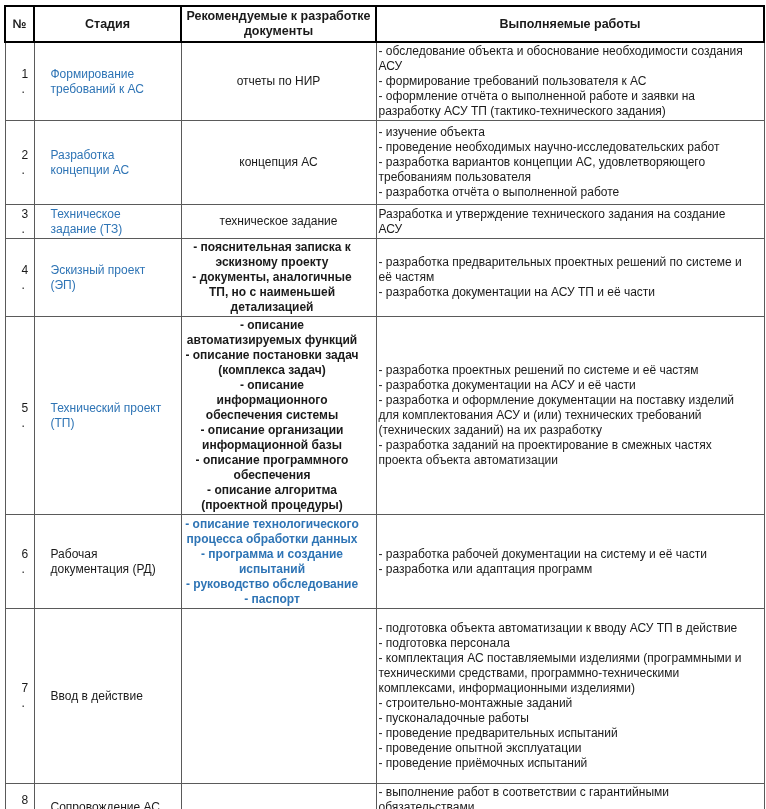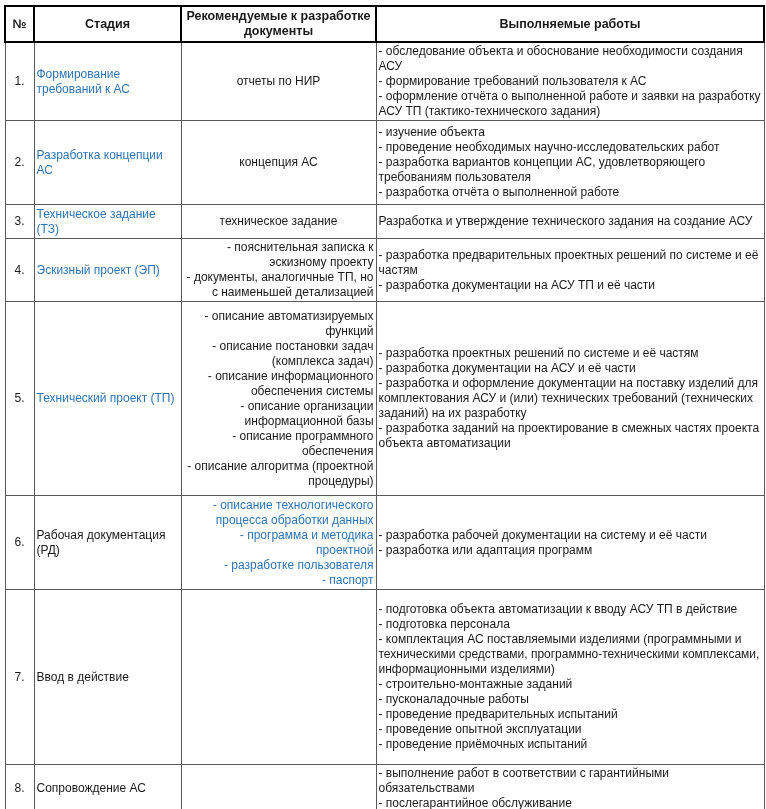--- a/index.html
+++ b/index.html
@@ -14,27 +14,27 @@
     border-collapse:collapse;table-layout:fixed;width:759px;
     border:1px solid #000;
   }
   th{
     border:2px solid #000;
     font-weight:bold;text-align:center;vertical-align:middle;
     padding:2px 2px;height:30px;font-size:12.5px;
   }
   td{
     border:1px solid var(--grid);
-    vertical-align:middle;padding:1px 2px;
+    vertical-align:middle;padding:1px 16px;
     word-wrap:break-word;
   }
   td.col-num{text-align:center;}
   td.col-stage{text-align:left;}
   td.col-docs.align-center{text-align:center;margin-left:37px;}
-  td.col-docs.align-left{text-align:right;padding-left:3px;}
+  td.col-docs.align-left{text-align:center;padding-left:3px;font-weight:bold;}
   td.col-works{text-align:left;padding-left:2px;}
   .link{color:var(--link);cursor:pointer;}
   
   tbody tr:nth-child(1) td{height:72px;}
   tbody tr:nth-child(2) td{height:81px;}
   tbody tr:nth-child(3) td{height:31px;}
   tbody tr:nth-child(4) td{height:59px;}
   tbody tr:nth-child(5) td{height:191px;}
   tbody tr:nth-child(6) td{height:91px;margin-left:36px;}
   tbody tr:nth-child(7) td{height:172px;}
@@ -123,22 +123,22 @@
             <div>- разработка документации на АСУ и её части</div>
             <div>- разработка и оформление документации на поставку изделий для комплектования АСУ и (или) технических требований (технических заданий) на их разработку</div>
             <div>- разработка заданий на проектирование в смежных частях проекта объекта автоматизации</div>
           </td>
         </tr>
         <tr>
           <td class="col-num">6.</td>
           <td class="col-stage"><span>Рабочая документация (РД)</span></td>
           <td class="col-docs align-left">
             <div class="link">- описание технологического процесса обработки данных</div>
-            <div class="link">- программа и методика проектной</div>
-            <div class="link">- разработке пользователя</div>
+            <div class="link">- программа и создание испытаний</div>
+            <div class="link">- руководство обследование</div>
             <div class="link">- паспорт</div>
           </td>
           <td class="col-works">
             <div>- разработка рабочей документации на систему и её части</div>
             <div>- разработка или адаптация программ</div>
           </td>
         </tr>
         <tr>
           <td class="col-num">7.</td>
           <td class="col-stage"><span>Ввод в действие</span></td>

